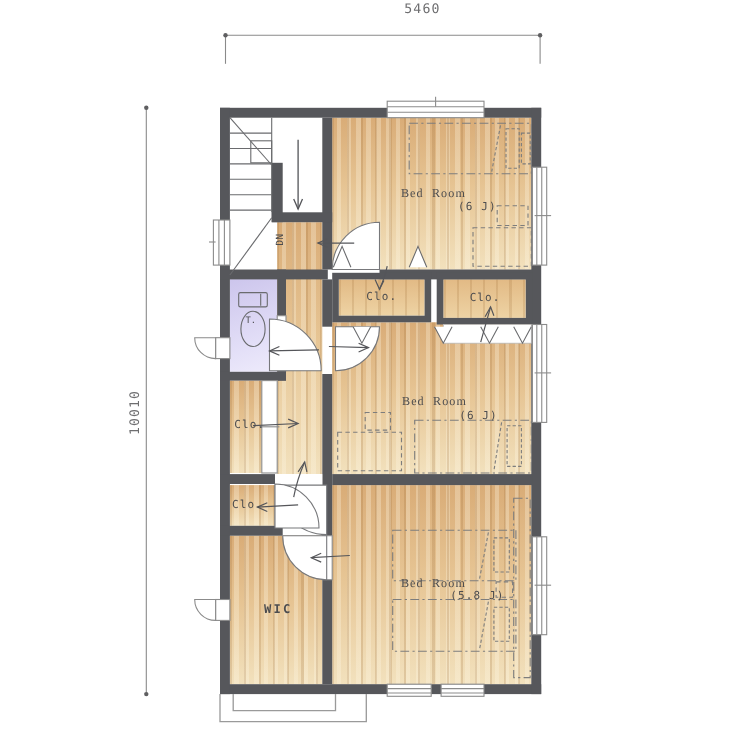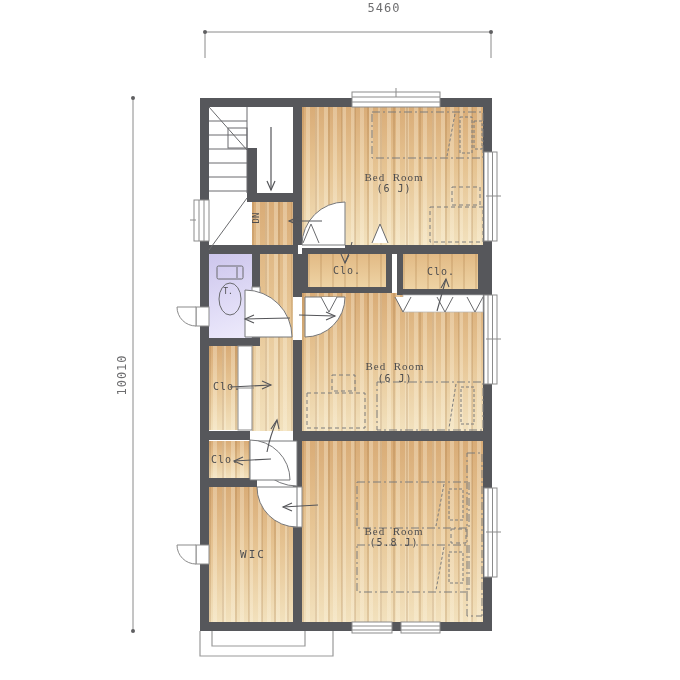--- a/index.html
+++ b/index.html
@@ -15,21 +15,21 @@
   .clo-box{position:absolute;border:6px solid #56575b;box-sizing:border-box;
     background:
       repeating-linear-gradient(90deg, rgba(150,100,45,0.18) 0 2px, rgba(0,0,0,0) 2px 12px),
       linear-gradient(180deg,#e2ba85 0%,#eed3a4 100%);}
   svg.overlay{position:absolute;left:0;top:0;}
   .lbl{position:absolute;transform:translate(-50%,-50%);color:#4d4d4f;white-space:pre;
        letter-spacing:1px;line-height:1;}
   .lbl.rot{transform:translate(-50%,-50%) rotate(-90deg);}
   .dim{color:#6e6e70;font-size:12px;letter-spacing:1px;}
   .room-name{font-size:11px;font-family:Liberation Serif, serif;}
-  .room-size{font-size:10px;}
+  .room-size{font-size:10px;margin-left:40px;}
   .clo-lbl{font-size:10px;}
   .wic-lbl{font-size:11px;letter-spacing:2px;}
   .dn-lbl{font-size:9px;letter-spacing:0px;}
   .t-lbl{font-size:8px;letter-spacing:0px;}
 </style>
 </head>
 <body>
 
 <div id="plan">
 
@@ -243,15 +243,15 @@
   <div class="lbl room-name" style="left:395px;top:366px;">Bed  Room</div>
   <div class="lbl room-size" style="left:395px;top:379px;">(6 J)</div>
 
   <div class="lbl room-name" style="left:394px;top:531px;">Bed  Room</div>
   <div class="lbl room-size" style="left:394px;top:543px;">(5.8 J)</div>
 
   <div class="lbl clo-lbl" style="left:347px;top:271px;">Clo.</div>
   <div class="lbl clo-lbl" style="left:441px;top:272px;">Clo.</div>
   <div class="lbl clo-lbl" style="left:227px;top:387px;">Clo.</div>
   <div class="lbl clo-lbl" style="left:225px;top:460px;">Clo.</div>
-  <div class="lbl wic-lbl" style="left:253px;top:554px;">WIC</div>
+  <div class="lbl wic-lbl" style="left:253px;top:554px;font-weight:bold;">WIC</div>
   <div class="lbl t-lbl" style="left:228px;top:292px;">T.</div>
 </div>
 
 </body></html>

